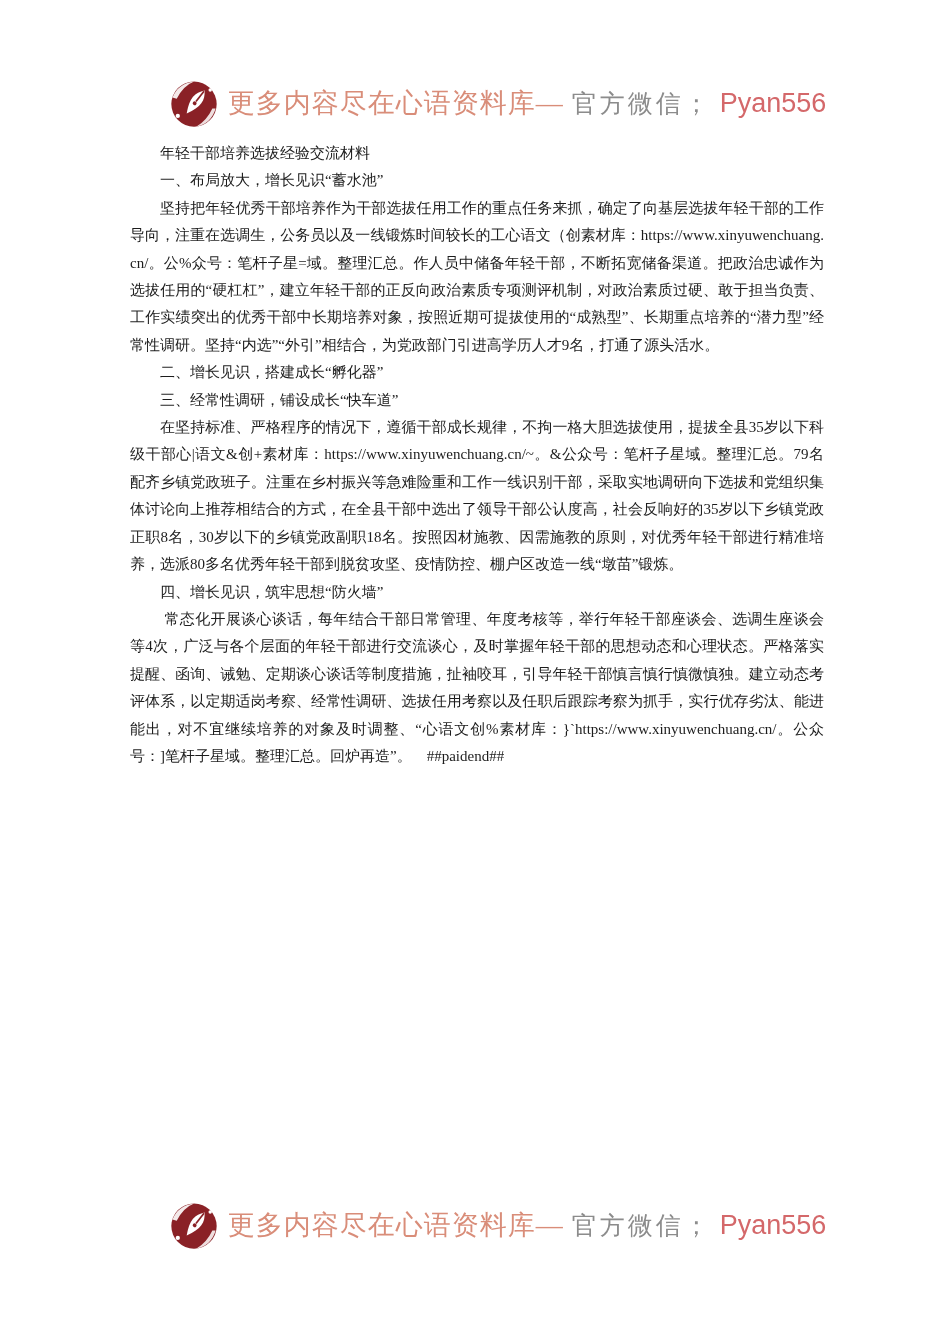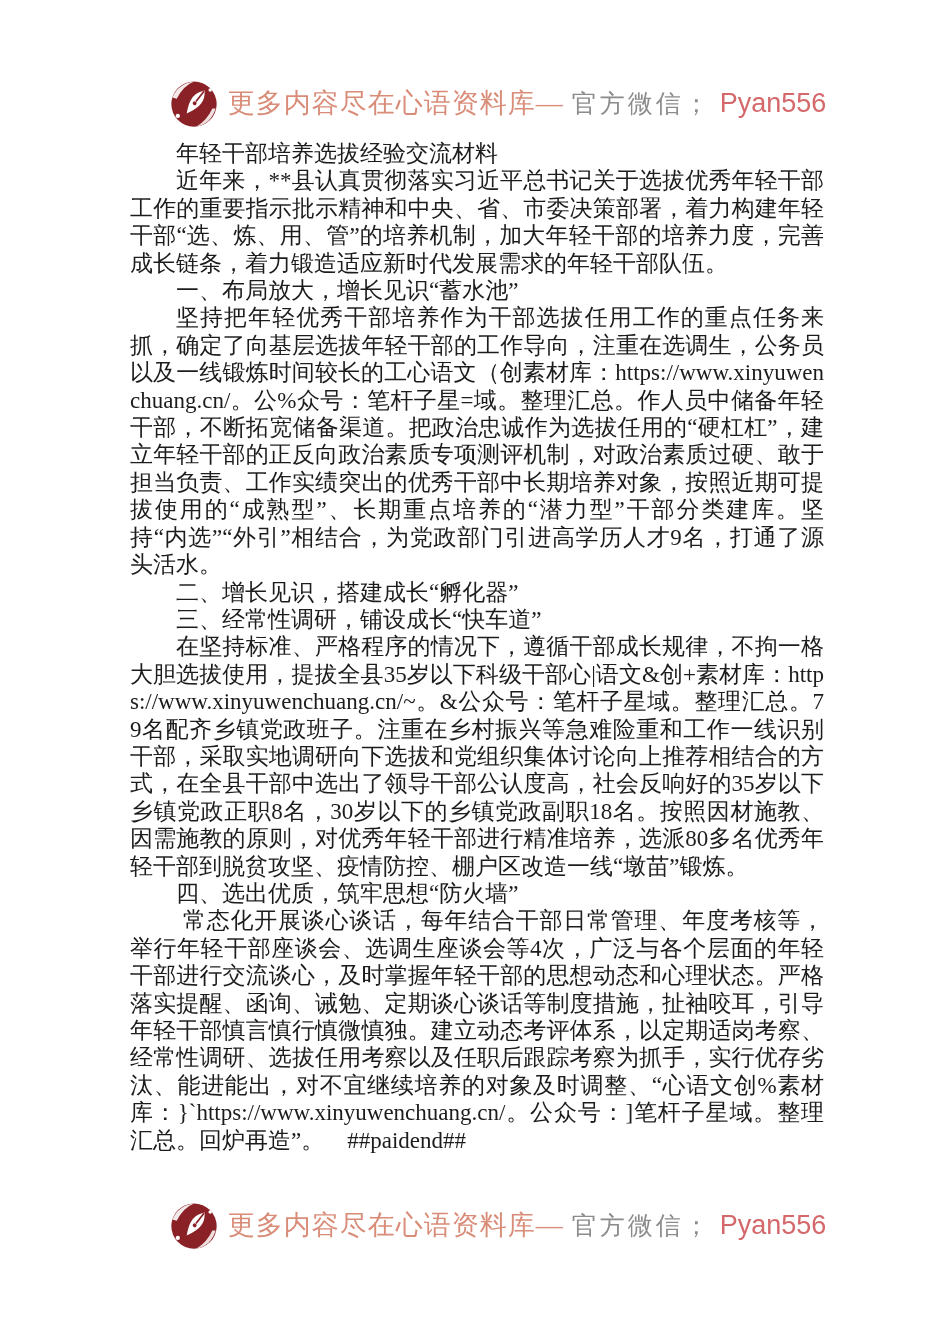--- a/index.html
+++ b/index.html
@@ -15,21 +15,21 @@
   }
   .watermark.header{top:76px;}
   .watermark.footer{top:1198px;}
   .logo{width:52px;height:54px;display:inline-block;flex:0 0 auto;}
   .logo svg{width:52px;height:54px;display:block;}
   .brand{color:#d98d79;font-size:27px;letter-spacing:1px;}
   .official{color:#8c8c8c;font-size:25px;letter-spacing:3px;}
   .wechat{color:#d4686a;font-size:27px;font-family:"Liberation Sans","DejaVu Sans",sans-serif;text-align:right;}
   .doc{
     position:absolute;left:130px;top:140px;width:694px;
-    font-size:23px;line-height:27.4px;color:#1c1c1c;
+    font-size:15px;line-height:27.4px;color:#1c1c1c;
     text-align:justify;word-break:break-all;
   }
   .doc p{margin:0;padding:0;text-indent:2em;}
   .doc p.deep{text-indent:2.3em;}
 </style>
 </head>
 <body>
 
 <div class="watermark header">
   <span class="logo">
@@ -46,27 +46,26 @@
       </g>
     </svg>
   </span>
   <span class="brand">更多内容尽在心语资料库—</span>
     <span class="official">官方微信；</span>
     <span class="wechat">Pyan556</span>
 </div>
 
 <div class="doc">
   <p>年轻干部培养选拔经验交流材料</p>
-  <p>近年来，**县认真贯彻落实习近平总书记关于选拔优秀年轻干部工作的重要指示批示精神和中央、省、市委决策部署，着力构建年轻干部“选、炼、用、管”的培养机制，加大年轻干部的培养力度，完善成长链条，着力锻造适应新时代发展需求的年轻干部队伍。</p>
   <p>一、布局放大，增长见识“蓄水池”</p>
-  <p>坚持把年轻优秀干部培养作为干部选拔任用工作的重点任务来抓，确定了向基层选拔年轻干部的工作导向，注重在选调生，公务员以及一线锻炼时间较长的工心语文（创素材库：https://www.xinyuwenchuang.cn/。公%众号：笔杆子星=域。整理汇总。作人员中储备年轻干部，不断拓宽储备渠道。把政治忠诚作为选拔任用的“硬杠杠”，建立年轻干部的正反向政治素质专项测评机制，对政治素质过硬、敢于担当负责、工作实绩突出的优秀干部中长期培养对象，按照近期可提拔使用的“成熟型”、长期重点培养的“潜力型”干部分类建库。坚持“内选”“外引”相结合，为党政部门引进高学历人才9名，打通了源头活水。</p>
+  <p>坚持把年轻优秀干部培养作为干部选拔任用工作的重点任务来抓，确定了向基层选拔年轻干部的工作导向，注重在选调生，公务员以及一线锻炼时间较长的工心语文（创素材库：https://www.xinyuwenchuang.cn/。公%众号：笔杆子星=域。整理汇总。作人员中储备年轻干部，不断拓宽储备渠道。把政治忠诚作为选拔任用的“硬杠杠”，建立年轻干部的正反向政治素质专项测评机制，对政治素质过硬、敢于担当负责、工作实绩突出的优秀干部中长期培养对象，按照近期可提拔使用的“成熟型”、长期重点培养的“潜力型”经常性调研。坚持“内选”“外引”相结合，为党政部门引进高学历人才9名，打通了源头活水。</p>
   <p>二、增长见识，搭建成长“孵化器”</p>
   <p>三、经常性调研，铺设成长“快车道”</p>
   <p>在坚持标准、严格程序的情况下，遵循干部成长规律，不拘一格大胆选拔使用，提拔全县35岁以下科级干部心|语文&amp;创+素材库：https://www.xinyuwenchuang.cn/~。&amp;公众号：笔杆子星域。整理汇总。79名配齐乡镇党政班子。注重在乡村振兴等急难险重和工作一线识别干部，采取实地调研向下选拔和党组织集体讨论向上推荐相结合的方式，在全县干部中选出了领导干部公认度高，社会反响好的35岁以下乡镇党政正职8名，30岁以下的乡镇党政副职18名。按照因材施教、因需施教的原则，对优秀年轻干部进行精准培养，选派80多名优秀年轻干部到脱贫攻坚、疫情防控、棚户区改造一线“墩苗”锻炼。</p>
-  <p>四、选出优质，筑牢思想“防火墙”</p>
+  <p>四、增长见识，筑牢思想“防火墙”</p>
   <p class="deep">常态化开展谈心谈话，每年结合干部日常管理、年度考核等，举行年轻干部座谈会、选调生座谈会等4次，广泛与各个层面的年轻干部进行交流谈心，及时掌握年轻干部的思想动态和心理状态。严格落实提醒、函询、诫勉、定期谈心谈话等制度措施，扯袖咬耳，引导年轻干部慎言慎行慎微慎独。建立动态考评体系，以定期适岗考察、经常性调研、选拔任用考察以及任职后跟踪考察为抓手，实行优存劣汰、能进能出，对不宜继续培养的对象及时调整、“心语文创%素材库：}`https://www.xinyuwenchuang.cn/。公众号：]笔杆子星域。整理汇总。回炉再造”。　##paidend##</p>
 </div>
 
 <div class="watermark footer">
   <span class="logo">
     <svg viewBox="0 0 48 50" xmlns="http://www.w3.org/2000/svg">
       <circle cx="24" cy="26" r="21" fill="#8a2126"></circle>
       <path d="M4 20 Q9 7 24 5 Q14 9 8 21 Z" fill="#ffffff" opacity="0.9"></path>
       <path d="M44 30 Q40 44 26 47 Q36 41 41 30 Z" fill="#ffffff" opacity="0.85"></path>
       <circle cx="9" cy="37" r="2" fill="#ffffff"></circle>

